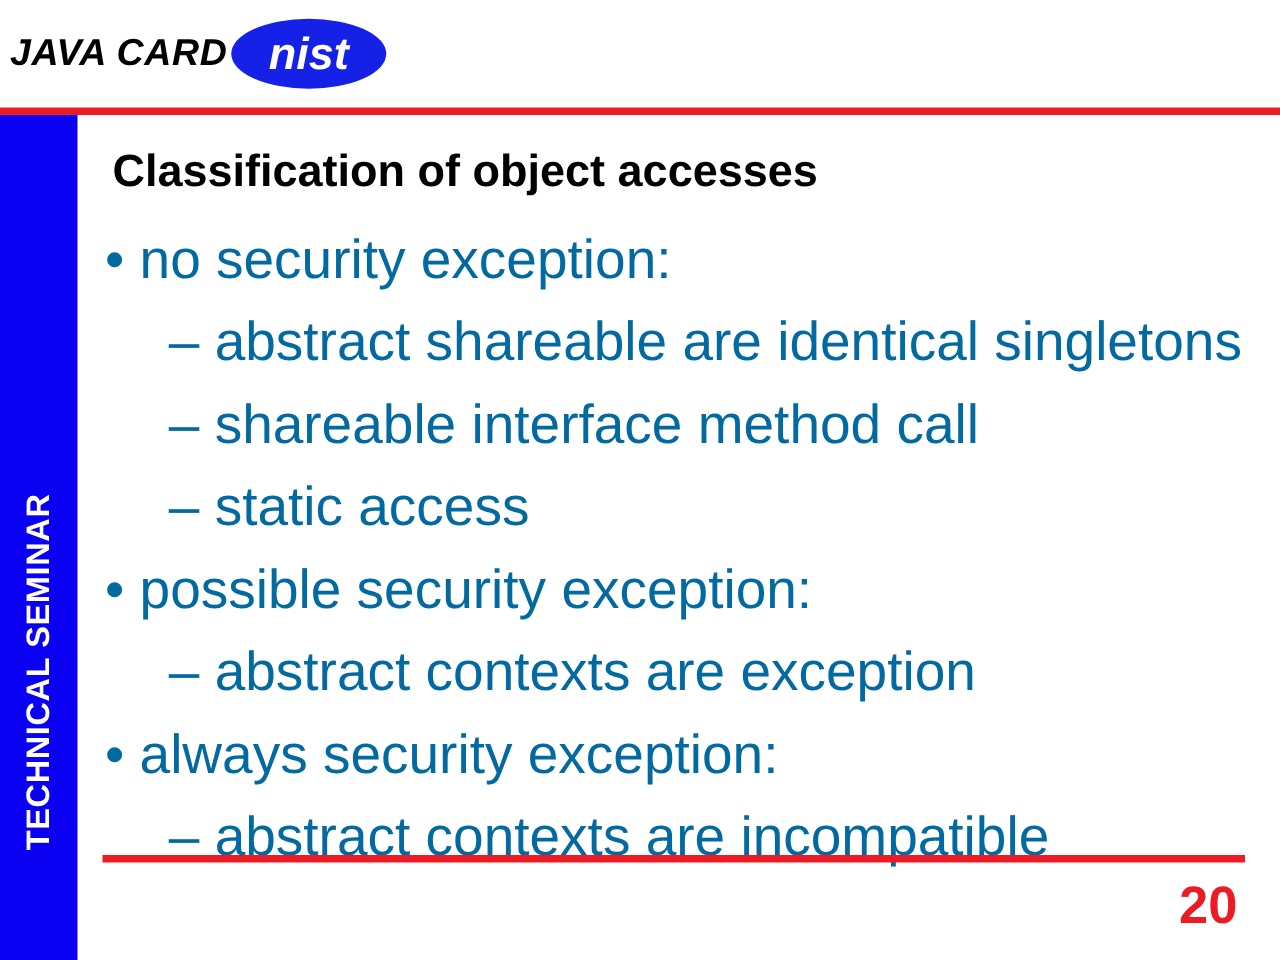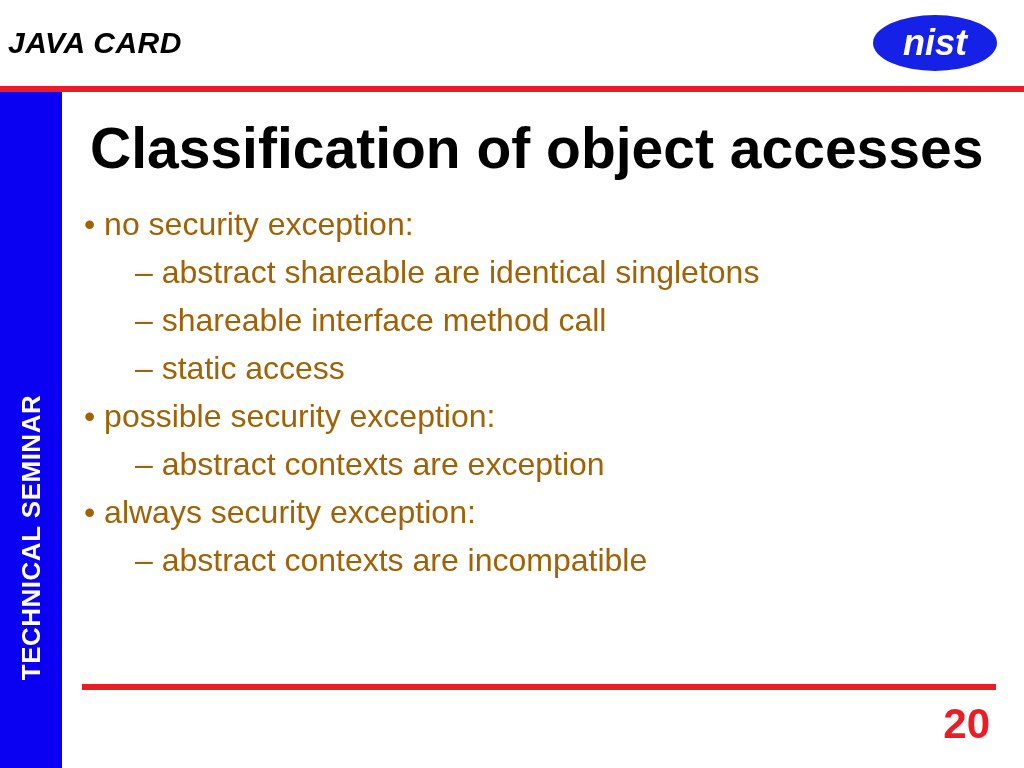--- a/index.html
+++ b/index.html
@@ -1,34 +1,34 @@
 <!DOCTYPE html>
 <html><head>
 <meta charset="utf-8">
 <style>
   * { margin: 0; padding: 0; box-sizing: border-box; }
   html, body { width: 1024px; height: 768px; font-family: Arial, Helvetica, sans-serif; background: #fff; overflow: hidden; }
 
   .slide { position: relative; width: 1024px; height: 768px; }
 
-  .header-bar { position: absolute; top: 0; left: 0; right: 0; height: 86px; display: flex; align-items: center; justify-content: space-between; padding: 0 24px 0 8px; }
+  .header-bar { position: absolute; top: 0; left: 0; right: 0; height: 86px; display: flex; align-items: center; padding: 0 24px 0 8px; }
   .header-title { font-size: 30px; font-weight: bold; font-style: italic; letter-spacing: 0.5px; }
 
   .nist-logo { width: 130px; height: 60px; }
   .nist-logo svg { width: 100%; height: 100%; display: block; }
 
   .red-top-line { position: absolute; top: 86px; left: 0; right: 0; height: 6px; background: #ed1c24; }
 
   .blue-sidebar { position: absolute; top: 92px; left: 0; width: 62px; bottom: 0; background: #0a00f2; }
   .sidebar-text { position: absolute; left: 50%; top: 430px; transform: translateX(-50%) rotate(-90deg); transform-origin: center; color: #fff; font-size: 26px; font-weight: bold; white-space: nowrap; letter-spacing: 0.5px; }
 
   .content-area { position: absolute; top: 92px; left: 62px; right: 0; bottom: 0; padding: 24px 28px 0 20px; }
-  .slide-title { font-size: 57px; font-weight: bold; margin: 0 0 18px 8px; line-height: 1.15; }
+  .slide-title { font-size: 36px; font-weight: bold; margin: 0 0 18px 8px; line-height: 1.15; }
 
-  .bullets { font-size: 32px; line-height: 1.5; color: #a16207; }
+  .bullets { font-size: 44px; line-height: 1.5; color: #0369a1; }
   .lvl1 { padding-left: 22px; text-indent: -20px; }
   .lvl1::before { content: "• "; }
   .lvl2 { padding-left: 75px; text-indent: -22px; }
   .lvl2::before { content: "– "; }
 
   .red-bottom-line { position: absolute; left: 82px; right: 28px; bottom: 78px; height: 6px; background: #ed1c24; }
   .page-number { position: absolute; right: 34px; bottom: 20px; font-size: 42px; font-weight: bold; color: #ed1c24; }
 </style>
 </head>
 <body>

